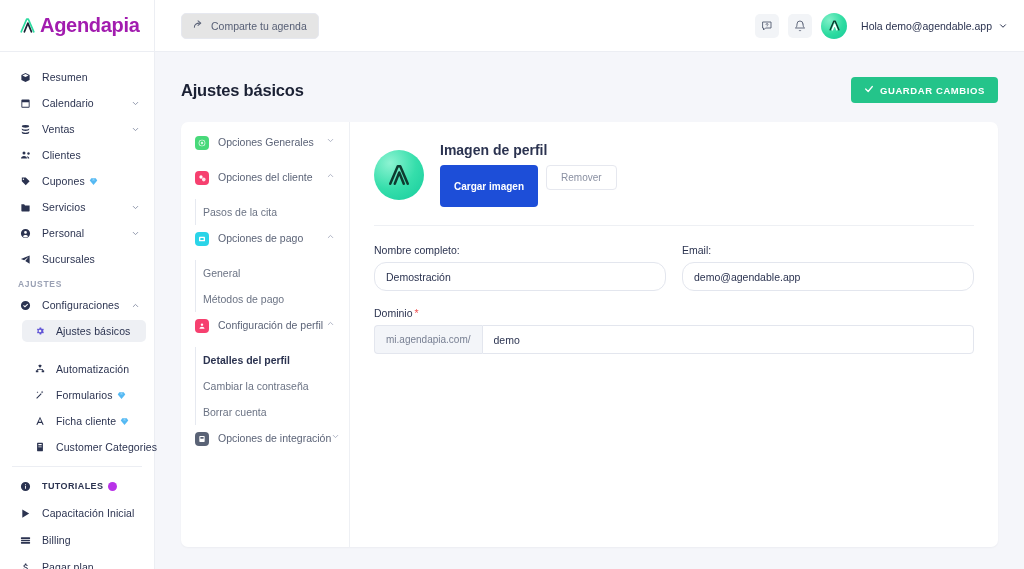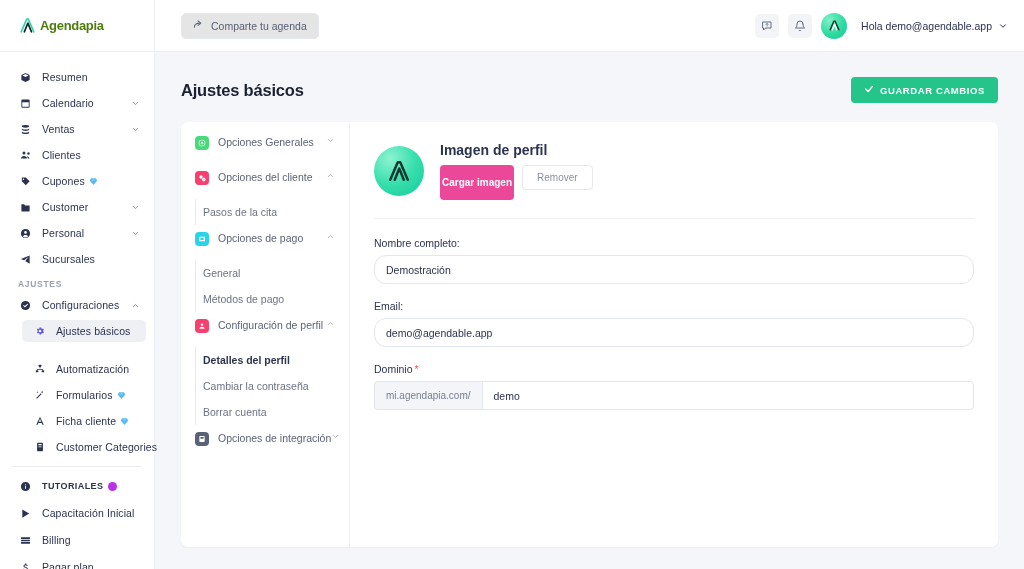--- a/index.html
+++ b/index.html
@@ -15,21 +15,21 @@
   .sidebar {
     width: 155px; height: 569px; background: #ffffff;
     border-right: 1px solid #eceef3;
     display: flex; flex-direction: column; flex: 0 0 155px;
   }
   .logo-wrap {
     height: 52px; display: flex; align-items: center; padding-left: 18px;
     border-bottom: 1px solid #eceef3; flex: 0 0 52px;
   }
   .logo-mark { width: 19px; height: 19px; margin-right: 3px; flex: 0 0 19px; }
-  .logo-text { font-size: 13px; font-weight: 700; color: #4d7c0f; letter-spacing: -.3px; }
+  .logo-text { font-size: 20px; font-weight: 700; color: #a21caf; letter-spacing: -.3px; }
 
   .nav { padding: 10px 0 0 0; }
   .nav-item {
     display: flex; align-items: center; height: 22px;
     margin: 0 8px 0 8px; padding: 0 6px 0 10px;
     border-radius: 5px; cursor: pointer; position: relative;
   }
   .nav-item + .nav-item { margin-top: 0; }
   .nav-ico {
     width: 15px; flex: 0 0 15px; display: flex; align-items: center;
@@ -123,31 +123,31 @@
                  border-bottom: 1px solid #eef0f4; }
   .profile-pic {
     width: 50px; height: 50px; border-radius: 50%; flex: 0 0 50px;
     background: radial-gradient(circle at 32% 26%, #8df3d2 0%, #35deab 52%, #15cb9c 100%);
     display: flex; align-items: center; justify-content: center;
   }
   .profile-meta { display: flex; flex-direction: column; gap: 7px; }
   .profile-label { font-size: 14px; font-weight: 700; color: #2b3350; }
   .pic-btns { display: flex; gap: 8px; }
   .btn-upload {
-    height: 35px; padding: 0 2px; border-radius: 4px; border: none;
-    background: #ec4899; color: #fff; font-size: 10px; font-weight: 600; cursor: pointer;
+    height: 42px; padding: 0 14px; border-radius: 4px; border: none;
+    background: #1d4ed8; color: #fff; font-size: 10px; font-weight: 600; cursor: pointer;
     font-family: "Liberation Sans", sans-serif;
   }
   .btn-remove {
     height: 25px; padding: 0 14px; border-radius: 4px; border: 1px solid #e6e8ef;
     background: #fff; color: #8a90a2; font-size: 10px; cursor: pointer;
     font-family: "Liberation Sans", sans-serif;
   }
 
-  .form-grid { display: flex; gap: 16px; margin-top: 18px; flex-direction: column; }
+  .form-grid { display: flex; gap: 16px; margin-top: 18px; }
   .field { flex: 1 1 50%; min-width: 0; }
   .field-label { font-size: 10.5px; color: #2b3350; margin-bottom: 6px; display: block; }
   .req { color: #f05252; margin-left: 2px; }
   .input {
     width: 100%; height: 29px; border: 1px solid #e3e6ee; border-radius: 12px;
     padding: 0 11px; font-size: 10.5px; color: #2b3350; background: #fff;
     font-family: "Liberation Sans", sans-serif; outline: none;
   }
   .field-block { margin-top: 16px; }
   .input-group { display: flex; width: 100%; }
@@ -238,21 +238,21 @@
             </svg>
         </span>
       </div>
 
       <div class="nav-item" style="margin-top:4px;">
         <span class="nav-ico">
           <svg width="11" height="11" viewBox="0 0 24 24" fill="#2b3350">
               <path d="M3 5h6l2 2.5h10V19a1.5 1.5 0 0 1-1.5 1.5h-15A1.5 1.5 0 0 1 3 19V5z"></path>
             </svg>
         </span>
-        <span class="nav-label">Customer</span>
+        <span class="nav-label">Servicios</span>
         <span class="chev">
           <svg width="9" height="9" viewBox="0 0 24 24" fill="none" stroke="#8890a6" stroke-width="2.4" stroke-linecap="round" stroke-linejoin="round">
               <polyline points="6 9 12 15 18 9"></polyline>
             </svg>
         </span>
       </div>
 
       <div class="nav-item" style="margin-top:4px;">
         <span class="nav-ico">
           <svg width="11" height="11" viewBox="0 0 24 24" fill="#2b3350">

